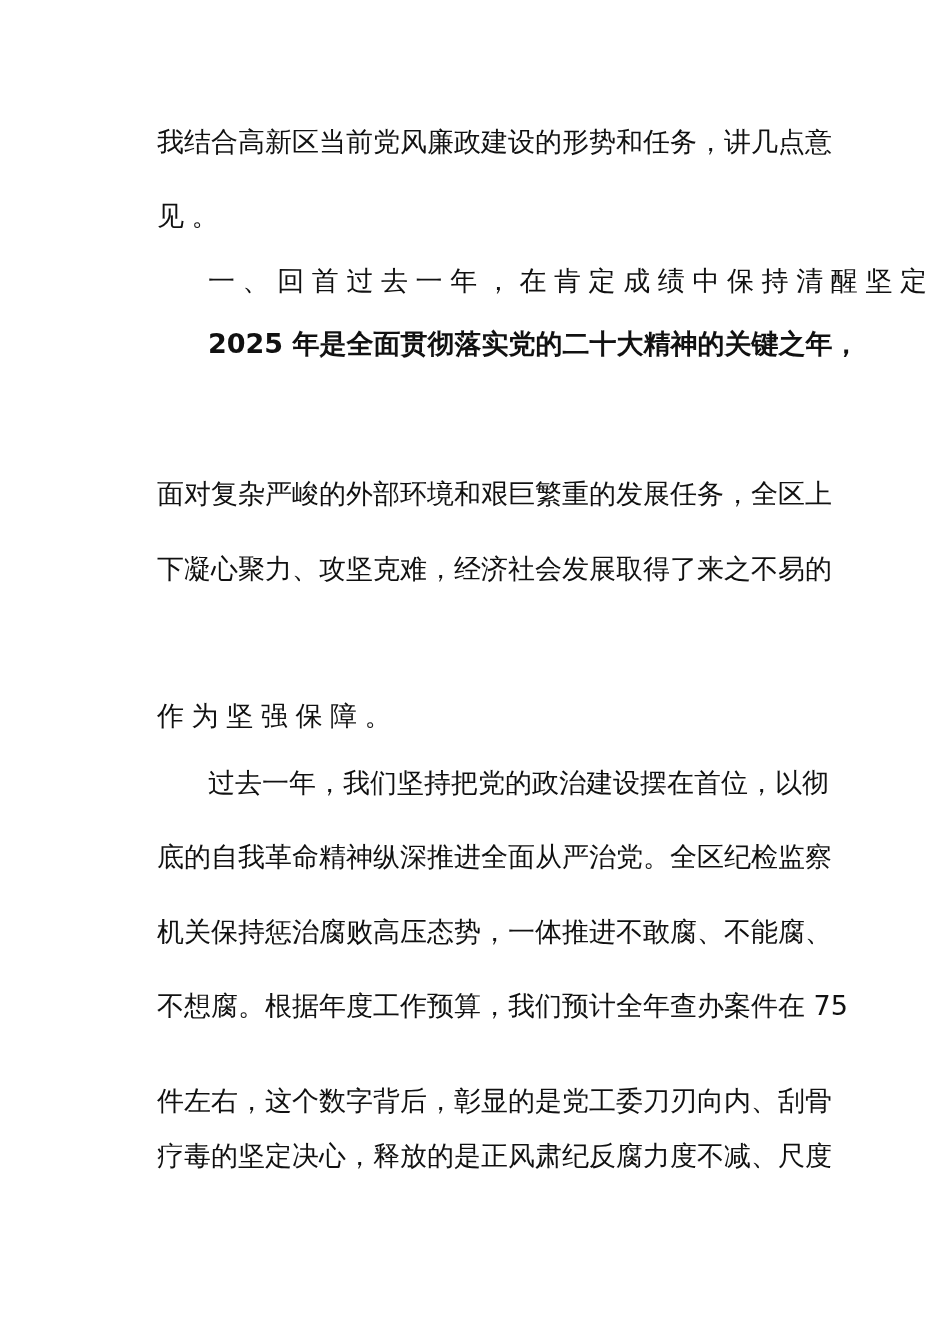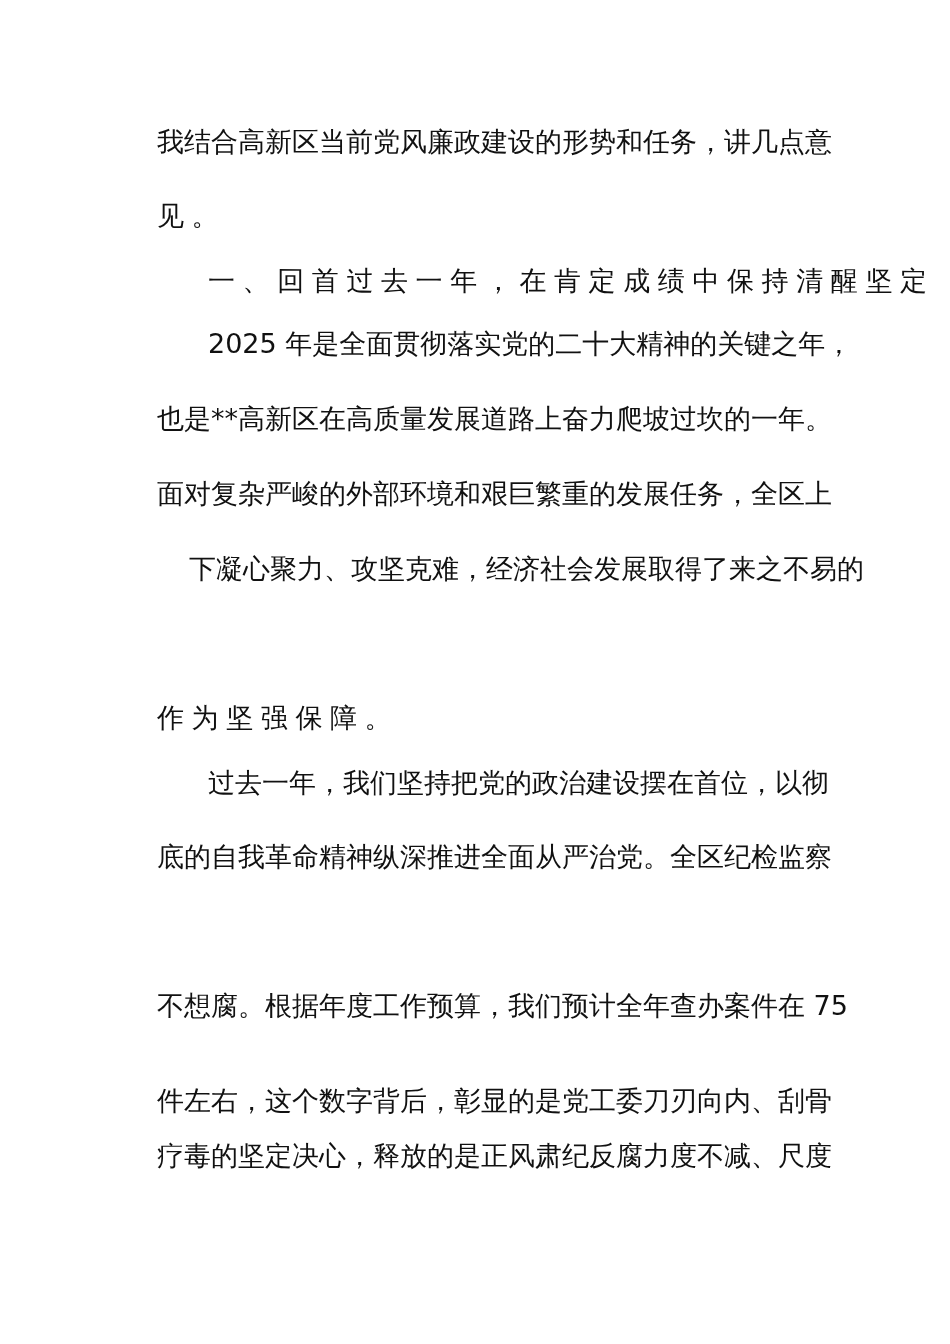--- a/index.html
+++ b/index.html
@@ -43,23 +43,23 @@
       width: 611px;
     }
   </style>
 </head>
 <body>
 
 <div class="page">
   <div class="line" style="top:126px;">我结合高新区当前党风廉政建设的形势和任务，讲几点意</div>
   <div class="line short" style="top:200px;">见。</div>
   <div class="line indent short" style="top:265px;">一、回首过去一年，在肯定成绩中保持清醒坚定</div>
-  <div class="line indent" style="top:328px;">2025 年是全面贯彻落实党的二十大精神的关键之年，</div>
-  <div class="line" style="top:403px;">也是**高新区在高质量发展道路上奋力爬坡过坎的一年。</div>
+  <div class="line indent" style="top:328px;font-weight:bold;">2025 年是全面贯彻落实党的二十大精神的关键之年，</div>
   <div class="line" style="top:478px;">面对复杂严峻的外部环境和艰巨繁重的发展任务，全区上</div>
-  <div class="line" style="top:553px;margin-left:32px;">下凝心聚力、攻坚克难，经济社会发展取得了来之不易的</div>
-  <div class="line short" style="top:702px;">作为坚强保障。</div>
+  <div class="line" style="top:553px;">下凝心聚力、攻坚克难，经济社会发展取得了来之不易的</div>
+  <div class="line short" style="top:702px;font-family:Liberation Mono, monospace;">作为坚强保障。</div>
   <div class="line" style="top:841px;">底的自我革命精神纵深推进全面从严治党。全区纪检监察</div>
   <div class="line indent" style="top:767px;">过去一年，我们坚持把党的政治建设摆在首位，以彻</div>
+  <div class="line" style="top:916px;">机关保持惩治腐败高压态势，一体推进不敢腐、不能腐、</div>
   <div class="line" style="top:990px;">不想腐。根据年度工作预算，我们预计全年查办案件在 75</div>
   <div class="line" style="top:1065px;margin-top:20px;">件左右，这个数字背后，彰显的是党工委刀刃向内、刮骨</div>
   <div class="line" style="top:1140px;">疗毒的坚定决心，释放的是正风肃纪反腐力度不减、尺度</div>
 </div>
 
 </body></html>

